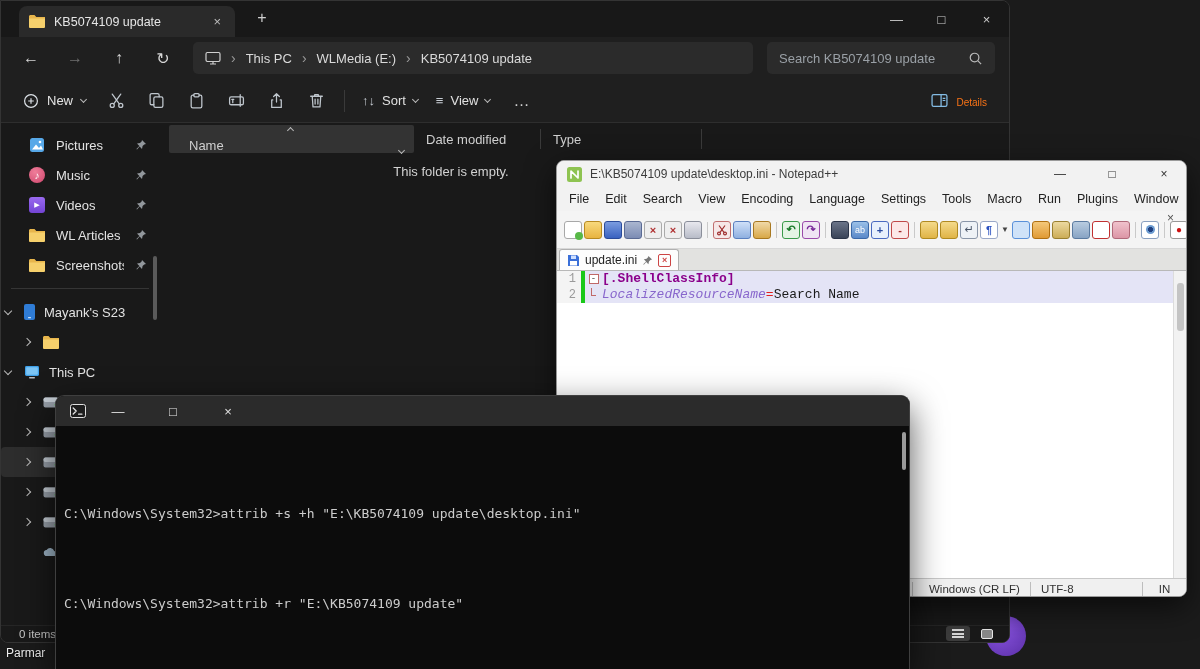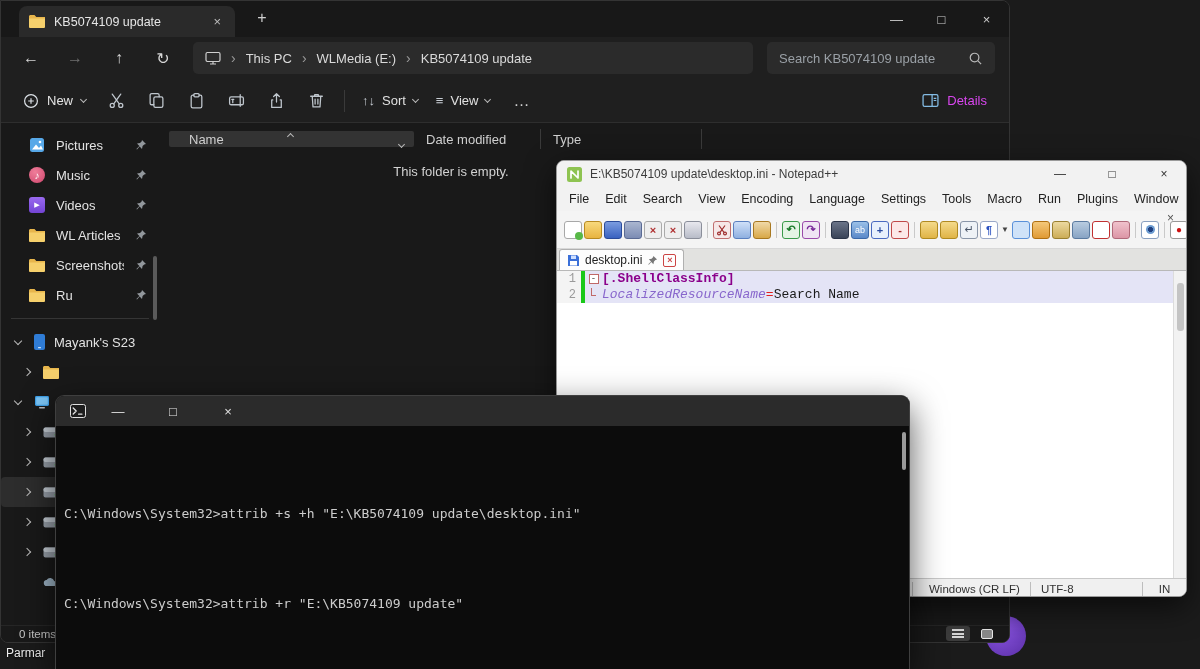--- a/index.html
+++ b/index.html
@@ -35,40 +35,40 @@
   .search-box{height:32px;background:#2b2b2b;border-radius:5px;flex:1;margin:0 4px 0 10px;display:flex;
     align-items:center;padding:0 12px;color:#9aa0a6;font-size:13px}
   .search-box .grow{flex:1}
   .xp-toolbar{height:44px;background:#1f1f1f;border-bottom:1px solid #2e2e2e;display:flex;align-items:center;padding:0 12px}
   .tb-new{display:flex;align-items:center;gap:8px;color:#e4e4e4;font-size:13px;padding:6px 10px;border-radius:4px}
   .tb-ic{width:40px;display:flex;justify-content:center;align-items:center;height:30px}
   .tb-sep{width:1px;height:22px;background:#3a3a3a;margin:0 8px}
   .tb-txtbtn{display:flex;align-items:center;gap:7px;color:#e0e0e0;font-size:13px;padding:5px 9px}
   .tb-glyph{color:#c9cfd6;font-size:13px}
   .tb-more{color:#d0d0d0;font-size:16px;letter-spacing:1px;padding:0 14px}
-  .tb-details{margin-left:auto;display:flex;align-items:flex-end;gap:8px;color:#d946ef;font-size:13px;padding:5px 10px}
+  .tb-details{margin-left:auto;display:flex;align-items:flex-end;gap:8px;color:#f97316;font-size:10px;padding:5px 10px}
   .cv{display:inline-block;width:6px;height:6px;border-right:1.4px solid #b9b9b9;border-bottom:1.4px solid #b9b9b9}
   .cv.down{transform:rotate(45deg);margin-top:-3px}
   .cv.right{transform:rotate(-45deg)}
   .cv.up{transform:rotate(-135deg)}
   .cv.sm{width:5px;height:5px}
   .xp-main{position:absolute;top:123px;bottom:17px;left:0;right:0;display:flex}
   .sidebar{width:160px;position:relative;padding-top:6px;flex:none}
   .sd-item{height:30px;display:flex;align-items:center;gap:11px;padding-left:28px;color:#e2e2e2;font-size:13px}
   .sd-item .lbl{flex:1;white-space:nowrap;overflow:hidden}
   .pin{margin-right:14px;opacity:.85}
   .sd-div{height:1px;background:#353535;margin:8px 12px 8px 10px}
-  .tr-item{height:30px;display:flex;align-items:center;gap:9px;color:#e2e2e2;font-size:13px;padding-left:10px}
+  .tr-item{height:30px;display:flex;align-items:center;gap:9px;color:#e2e2e2;font-size:13px;}
   .tr-item.nested{padding-left:19px}
   .tr-item.sel{background:#2d2d2d;border-radius:4px;margin-right:6px}
   .chev-cell{width:14px;display:flex;justify-content:center;flex:none}
   .sd-scroll{position:absolute;right:4px;top:132px;width:4px;height:64px;background:#5a5a5a;border-radius:2px}
   .files{flex:1;position:relative}
   .hdr-row{height:30px;display:flex;align-items:center;color:#cfcfcf;font-size:13px;position:relative}
-  .hdr-name{position:relative;width:245px;height:16px;background:#333333;border-radius:2px;margin-left:8px;
+  .hdr-name{position:relative;width:245px;height:28px;background:#333333;border-radius:2px;margin-left:8px;
     display:flex;align-items:flex-end;padding:0 10px 0 20px}
   .hdr-name .grow{flex:1}
   .hdr-caret{position:absolute;top:3px;left:50%;margin-left:-4px}
   .hdr-cell{padding-left:12px}
   .hdr-vline{width:1px;height:20px;background:#3a3a3a}
   .empty-msg{position:absolute;top:40px;left:0;width:580px;text-align:center;color:#d2d2d2;font-size:13px}
   .xp-status{position:absolute;bottom:0;left:0;right:0;height:17px;display:flex;align-items:center;
     background:#191919;border-top:1px solid #262626;color:#c8c8c8;font-size:11.5px;padding-left:18px}
   .view-toggles{position:absolute;right:10px;bottom:1px;display:flex;gap:5px}
   .vt{width:24px;height:15px;border-radius:3px;display:flex;align-items:center;justify-content:center}
@@ -357,34 +357,20 @@
               <path d="M0 3.5h16v8c0 .8-.7 1.5-1.5 1.5h-13C.7 13 0 12.3 0 11.5z" fill="#f6d06c"></path>
             </svg>
           </span>
         <span class="lbl">Screenshots</span>
         <span class="pin">
             <svg width="12" height="12" viewBox="0 0 12 12">
               <path d="M7 1l4 4-1.8.4L7.6 7 7 10 4.6 7.6 2 10.6l-.6-.6L4.4 7 2 4.6 5 4l1.6-1.6z" fill="#a8adb3"></path>
             </svg>
           </span>
       </div>
-      <div class="sd-item">
-        <span>
-            <svg width="16" height="13" viewBox="0 0 16 13">
-              <path d="M0 1.5C0 .7.7 0 1.5 0h4l1.8 2H16v9.5c0 .8-.7 1.5-1.5 1.5h-13C.7 13 0 12.3 0 11.5z" fill="#e8b64c"></path>
-              <path d="M0 3.5h16v8c0 .8-.7 1.5-1.5 1.5h-13C.7 13 0 12.3 0 11.5z" fill="#f6d06c"></path>
-            </svg>
-          </span>
-        <span class="lbl">Ru</span>
-        <span class="pin">
-            <svg width="12" height="12" viewBox="0 0 12 12">
-              <path d="M7 1l4 4-1.8.4L7.6 7 7 10 4.6 7.6 2 10.6l-.6-.6L4.4 7 2 4.6 5 4l1.6-1.6z" fill="#a8adb3"></path>
-            </svg>
-          </span>
-      </div>
       <div class="sd-div"></div>
       <div class="tr-item">
         <span class="chev-cell">
             <span class="cv down"></span>
           </span>
         <span>
             <svg width="11" height="16" viewBox="0 0 11 16">
               <rect width="11" height="16" rx="2" fill="#2f7cd6"></rect>
               <rect x="4" y="13" width="3" height="1.3" rx=".6" fill="#cfe4f8"></rect>
             </svg>
@@ -594,21 +580,21 @@
   </div>
   <div class="np-tabs">
     <div class="np-tab">
       <span>
         <svg width="13" height="13" viewBox="0 0 13 13">
             <path d="M1 1h9l2 2v9H1z" fill="#3a6fd8"></path>
             <rect x="3" y="7" width="7" height="4.5" fill="#fff"></rect>
             <rect x="4" y="1.5" width="5" height="3.5" fill="#cfe0ff"></rect>
           </svg>
       </span>
-      <span>desktop.ini</span>
+      <span>update.ini</span>
       <span>
           <svg width="11" height="11" viewBox="0 0 12 12">
             <path d="M7 1l4 4-1.8.4L7.6 7 7 10 4.6 7.6 2 10.6l-.6-.6L4.4 7 2 4.6 5 4l1.6-1.6z" fill="#777"></path>
           </svg>
         </span>
       <span class="np-tab-x">×</span>
     </div>
   </div>
   <div class="np-editor">
     <div class="code-row hl">

